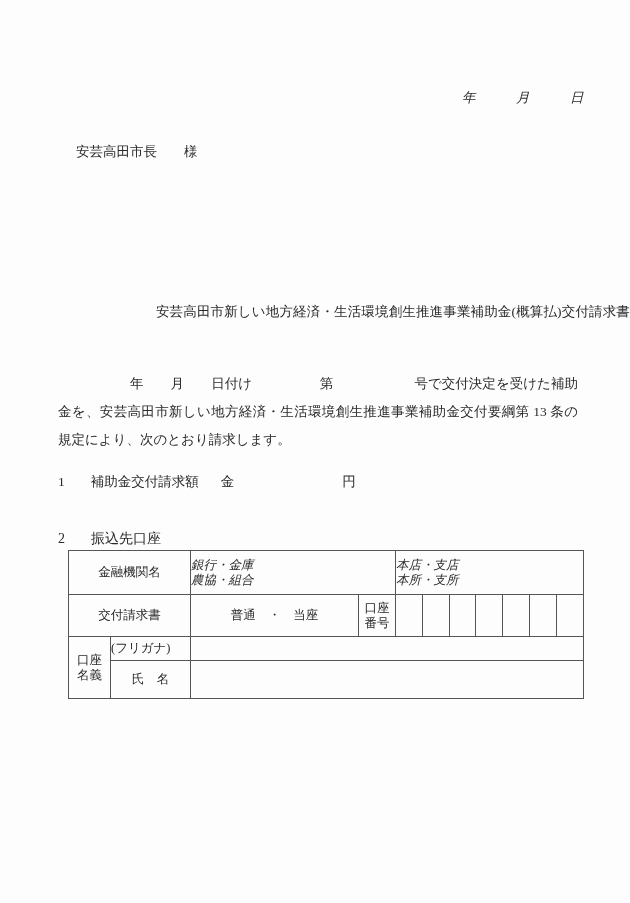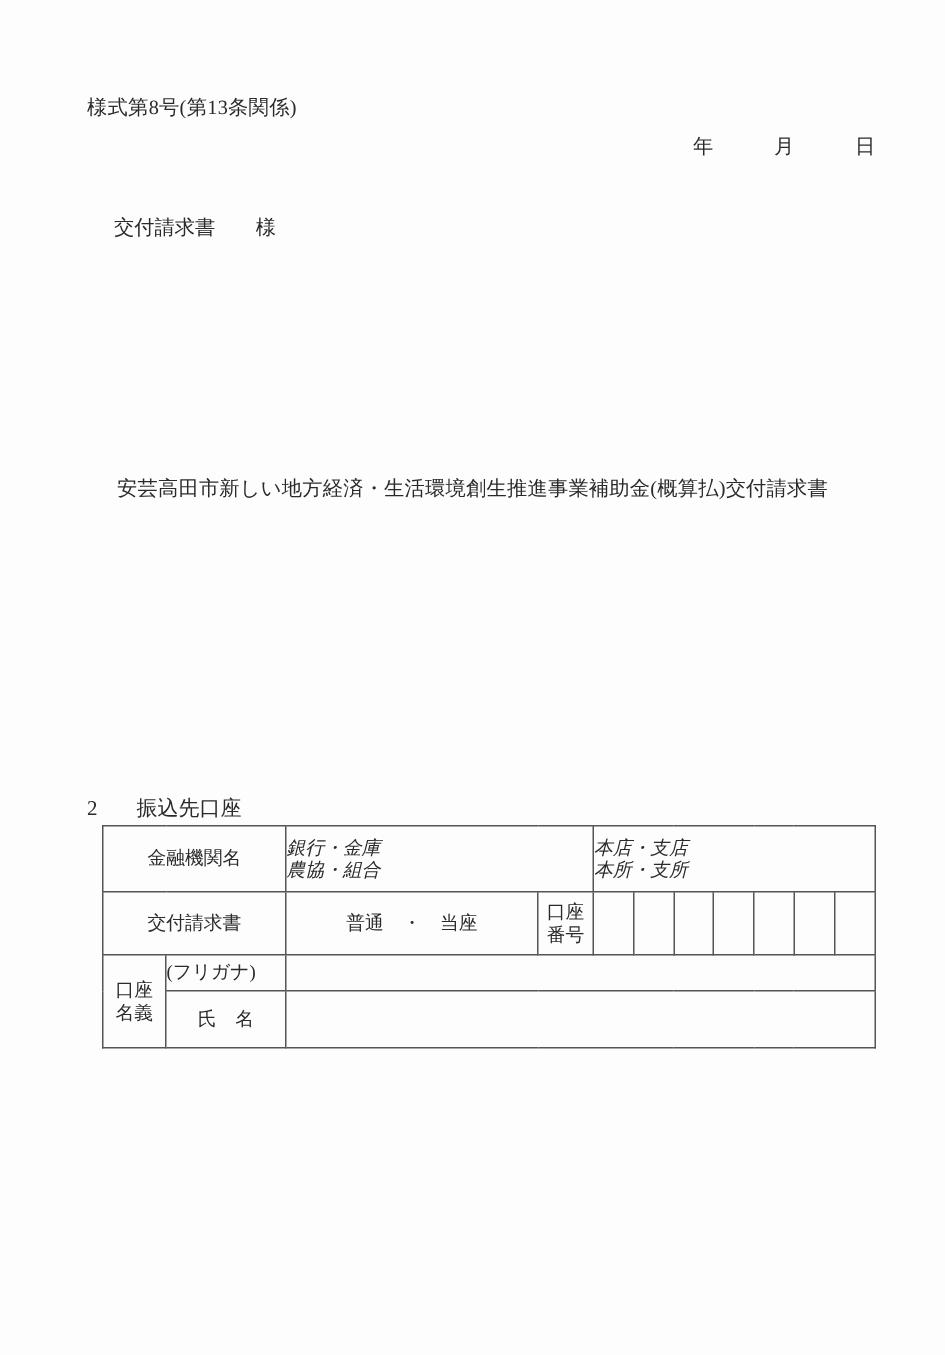--- a/index.html
+++ b/index.html
@@ -19,29 +19,29 @@
   }
 
   .page {
     position: absolute;
     inset: 0;
   }
 
   
   .abs { position: absolute; white-space: pre; }
   .form-no   { left: 58px;  top: 63px;  font-size: 13.5px; letter-spacing: .2px; }
-  .date-line { left: 462px; top: 89px;  font-size: 13.5px; }
+  .date-line { left: 462px; top: 89px;  font-size: 13.5px; font-style: italic; }
   .addressee { left: 76px;  top: 143px; font-size: 13.5px; }
 
   .addr-block { position: absolute; left: 245px; top: 192px; font-size: 13.5px; }
   .addr-row   { position: relative; height: 28px; line-height: 28px; }
   .seal       { position: absolute; left: 275px; top: 0; font-size: 13px; }
 
-  .doc-title  { position: absolute; left: 0; right: 0; top: 317px;
-                text-align: center; font-size: 13.5px; letter-spacing: .15px; }
+  .doc-title  { position: absolute; left: 0; right: 0; top: 303px;
+                text-align: right; font-size: 13.5px; letter-spacing: .15px; }
 
   .body-text  { position: absolute; left: 58px; top: 370px; width: 520px;
                 font-size: 13.5px; line-height: 28px; text-align: justify;
                 text-justify: inter-ideograph; }
   .body-text .indent { display: inline-block; width: 72px; }
 
   .item-1 { left: 58px; top: 473px; font-size: 13.5px; }
   .item-2 { left: 58px; top: 530px; font-size: 14px; }
   .gap-a  { display: inline-block; width: 26px; }
   .gap-b  { display: inline-block; width: 22px; }
@@ -87,30 +87,31 @@
   td.value-shimei  { border-top: none; }
 
   .label-meigi { width: 42px; text-align: center; line-height: 15px; }
   .label-sub   { width: 80px; }
 </style>
 </head>
 <body>
 
 <div class="page">
 
-  <div class="abs form-no">様式第8号(第13条関係)</div>
 
   <div class="abs date-line">年　　　月　　　日</div>
 
-  <div class="abs addressee">交付請求書　　様</div>
+  <div class="abs addressee">安芸高田市長　　様</div>
 
 
   <div class="doc-title">安芸高田市新しい地方経済・生活環境創生推進事業補助金(概算払)交付請求書</div>
 
+  <div class="body-text"><span class="indent"></span><span>年　　月　　日付け　　　　　第　　　　　　号で交付決定を受けた補助金を、安芸高田市新しい地方経済・生活環境創生推進事業補助金交付要綱第 13 条の規定により、次のとおり請求します。</span></div>
 
+  <div class="abs item-1"><span>1</span><span class="gap-a"></span><span>補助金交付請求額</span><span class="gap-b"></span><span>金</span><span class="gap-c"></span><span>円</span></div>
 
   <div class="abs item-2"><span>2</span><span class="gap-a"></span><span>振込先口座</span></div>
 
   <table class="bank">
     <colgroup>
       <col style="width:42px">
       <col style="width:80px">
       <col style="width:168px">
       <col style="width:37px">
       <col style="width:26.8px">

